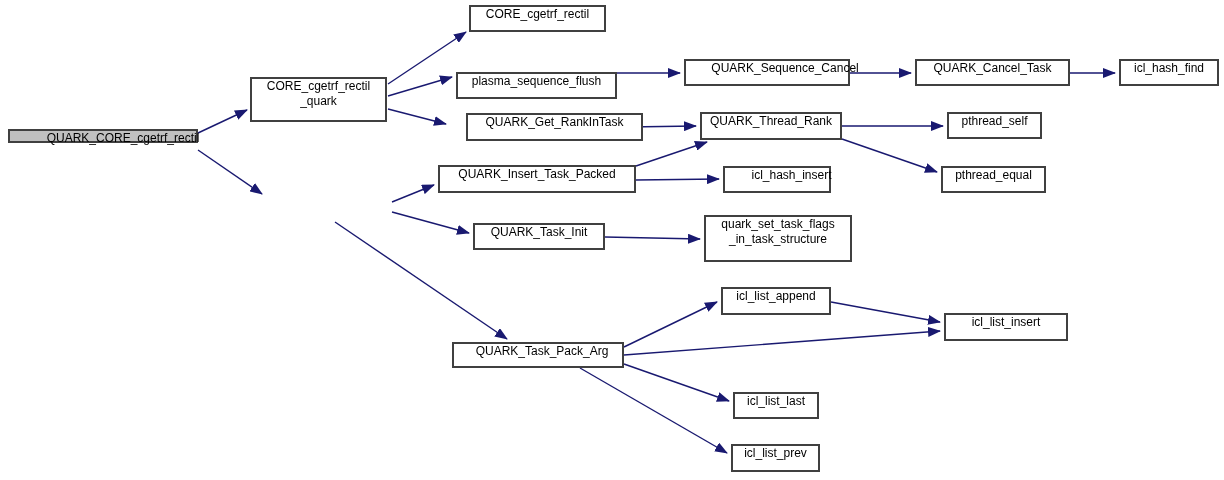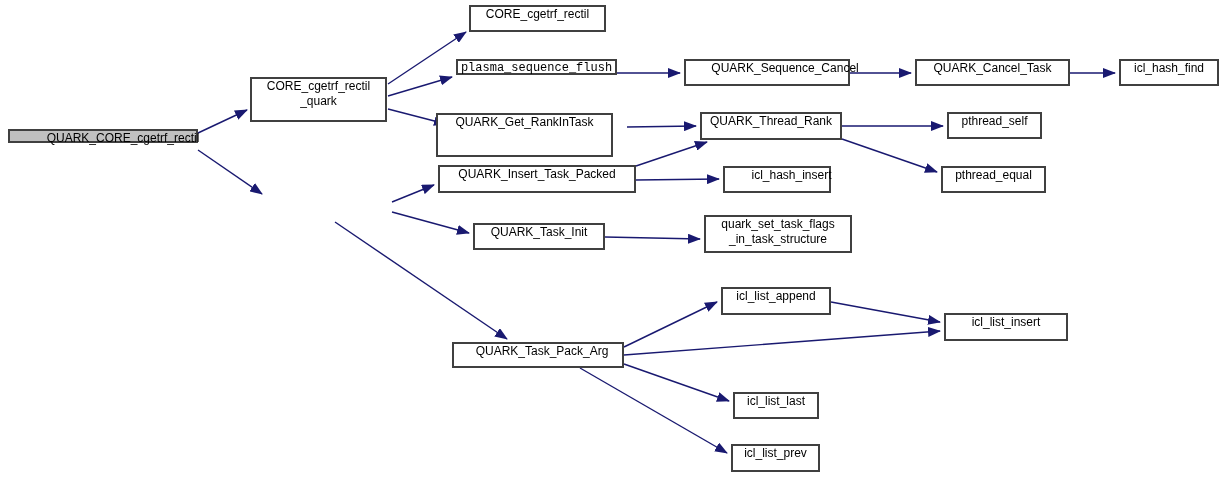--- a/index.html
+++ b/index.html
@@ -80,45 +80,45 @@
 <div class="node highlight" style="left: 8px; top: 129px; width: 190px; height: 14px; padding-left: 40px;">
       <div>QUARK_CORE_cgetrf_rectil</div>
     </div>
     <div class="node" style="left: 250px; top: 77px; width: 137px; height: 45px;">
       <div>CORE_cgetrf_rectil</div>
       <div>_quark</div>
     </div>
     <div class="node" style="left: 469px; top: 5px; width: 137px; height: 27px;">
       <div>CORE_cgetrf_rectil</div>
     </div>
-    <div class="node" style="left: 456px; top: 59px; width: 161px; height: 16px; font-family: Liberation Mono, monospace;">
+    <div class="node" style="left: 456px; top: 72px; width: 161px; height: 27px;">
       <div>plasma_sequence_flush</div>
     </div>
-    <div class="node" style="left: 436px; top: 113px; width: 177px; height: 44px;">
+    <div class="node" style="left: 466px; top: 113px; width: 177px; height: 28px;">
       <div>QUARK_Get_RankInTask</div>
     </div>
     <div class="node" style="left: 438px; top: 165px; width: 198px; height: 28px;">
       <div>QUARK_Insert_Task_Packed</div>
     </div>
     <div class="node" style="left: 473px; top: 223px; width: 132px; height: 27px;">
       <div>QUARK_Task_Init</div>
     </div>
     <div class="node" style="left: 452px; top: 342px; width: 172px; height: 26px; padding-left: 8px;">
       <div>QUARK_Task_Pack_Arg</div>
     </div>
     <div class="node" style="left: 684px; top: 59px; width: 166px; height: 27px; padding-left: 36px;">
       <div>QUARK_Sequence_Cancel</div>
     </div>
     <div class="node" style="left: 700px; top: 112px; width: 142px; height: 28px;">
       <div>QUARK_Thread_Rank</div>
     </div>
     <div class="node" style="left: 723px; top: 166px; width: 108px; height: 27px; padding-left: 29px;">
       <div>icl_hash_insert</div>
     </div>
-    <div class="node" style="left: 704px; top: 215px; width: 148px; height: 38px;">
+    <div class="node" style="left: 704px; top: 215px; width: 148px; height: 47px;">
       <div>quark_set_task_flags</div>
       <div>_in_task_structure</div>
     </div>
     <div class="node" style="left: 721px; top: 287px; width: 110px; height: 28px;">
       <div>icl_list_append</div>
     </div>
     <div class="node" style="left: 733px; top: 392px; width: 86px; height: 27px;">
       <div>icl_list_last</div>
     </div>
     <div class="node" style="left: 731px; top: 444px; width: 89px; height: 28px;">

